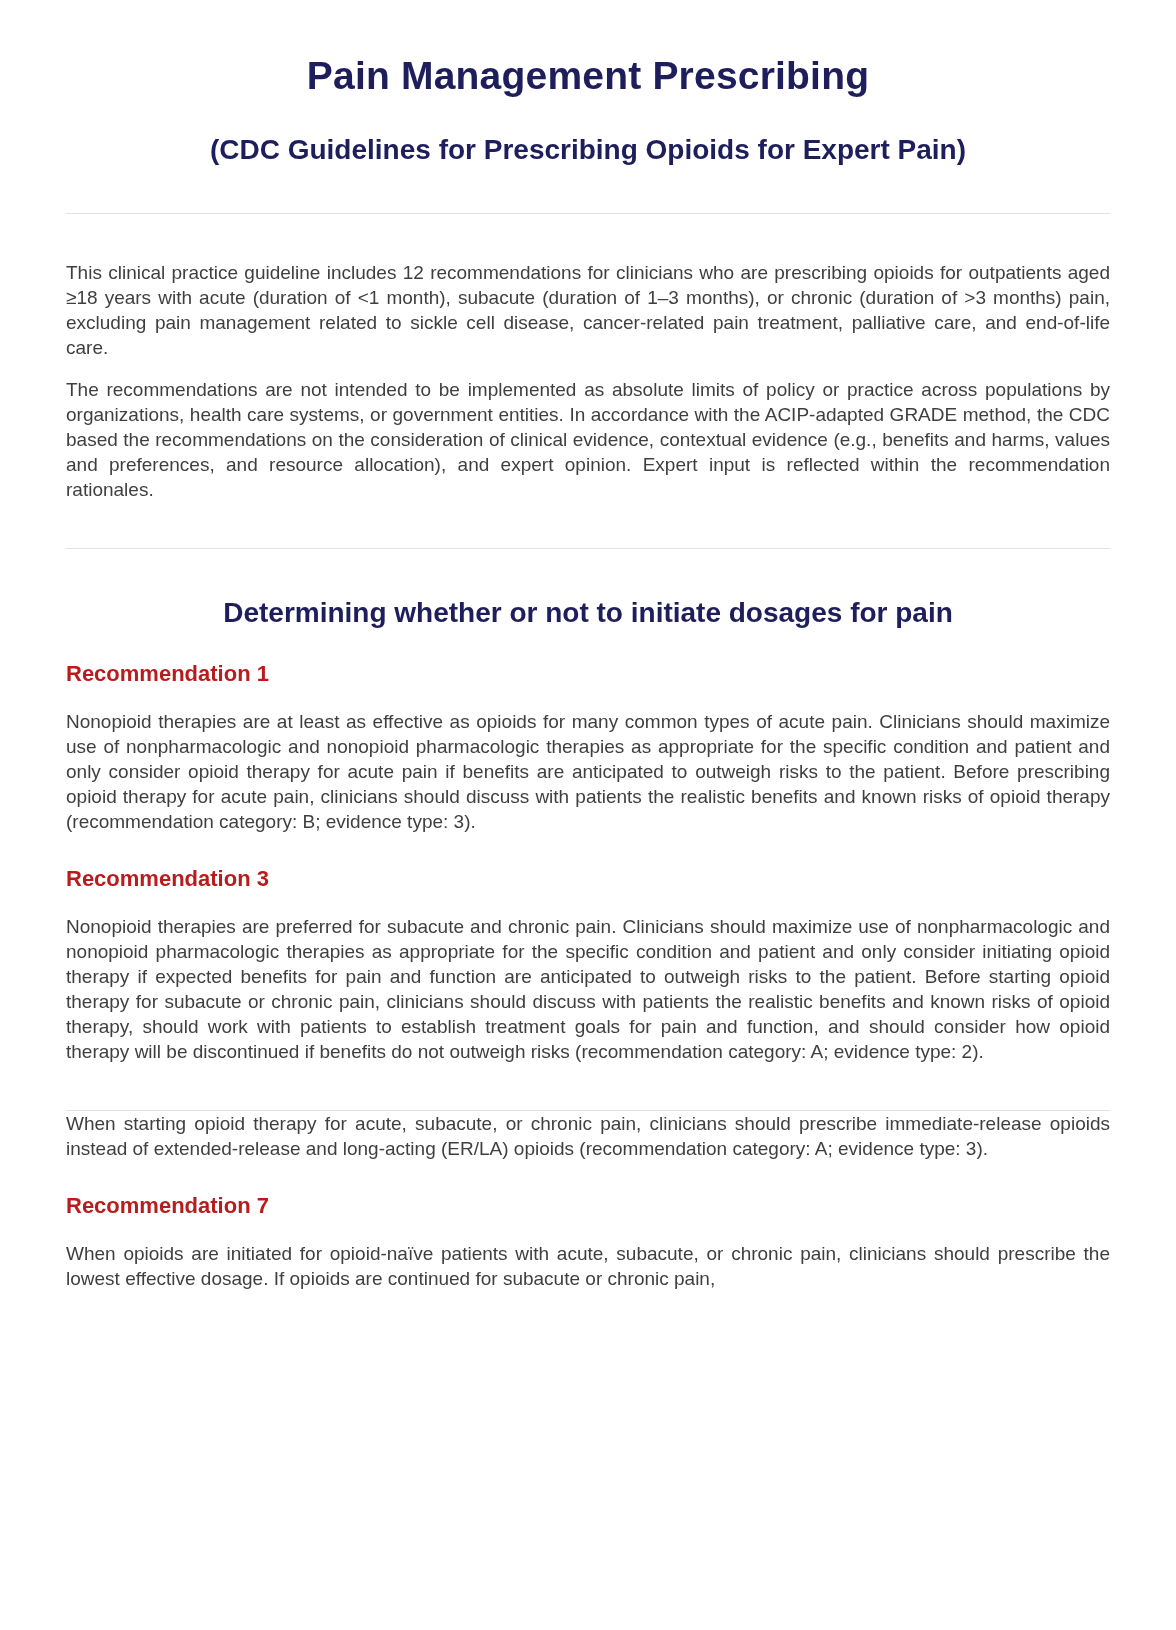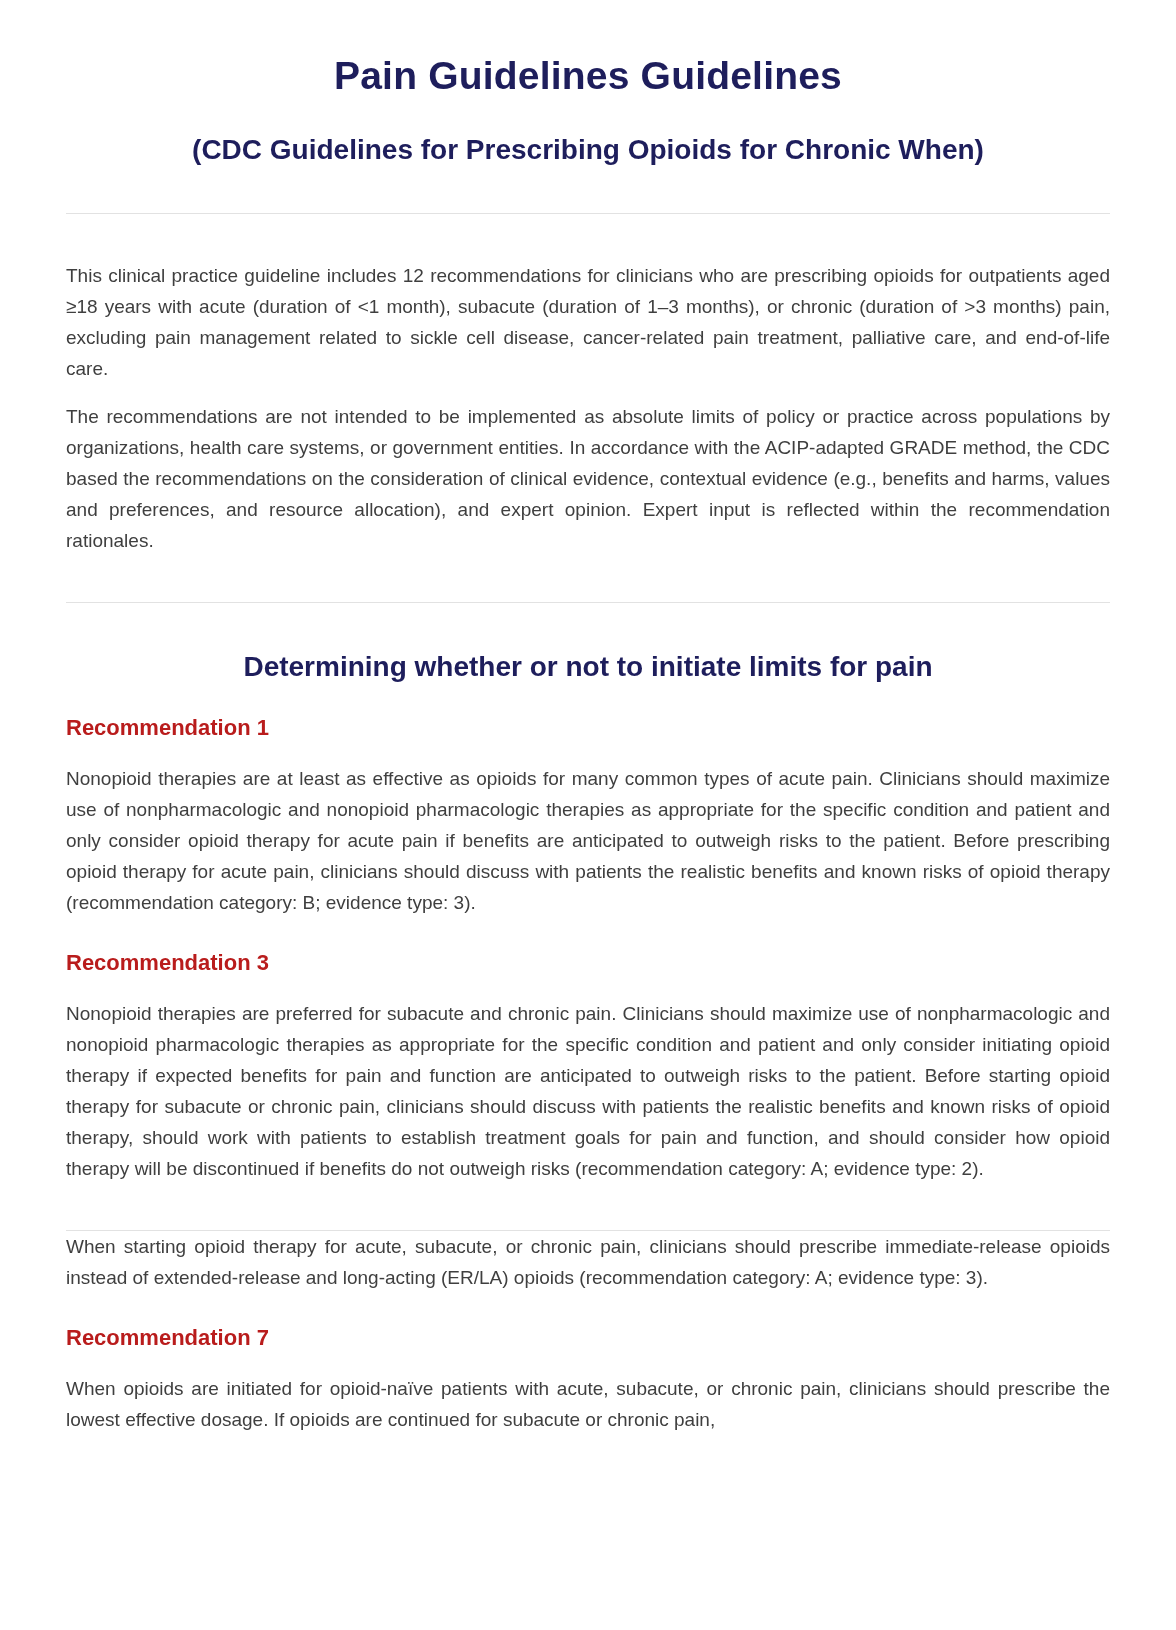--- a/index.html
+++ b/index.html
@@ -46,21 +46,21 @@
     border-top: 1px solid #e2e2e2;
     margin: 46px 0 0 0;
   }
 
   .divider.first { margin-top: 47px; }
 
   .intro-block { margin-top: 46px; }
 
   p.body-text {
     font-size: 19px;
-    line-height: 31px;
+    line-height: 25px;
     text-align: justify;
     color: #3f3f3f;
     margin-bottom: 17px;
   }
 
   p.body-text:last-child { margin-bottom: 0; }
 
   .section-heading {
     margin-top: 48px;
     text-align: center;
@@ -78,35 +78,35 @@
     text-align: left;
   }
 
   .section-block { margin-bottom: 10px; }
 </style>
 </head>
 <body>
 
 <div class="page">
 
-  <h1 class="doc-title">Pain Guidelines Guidelines</h1>
+  <h1 class="doc-title">Pain Management Prescribing</h1>
 
-  <h2 class="doc-subtitle">(CDC Guidelines for Prescribing Opioids for Chronic When)</h2>
+  <h2 class="doc-subtitle">(CDC Guidelines for Prescribing Opioids for Expert Pain)</h2>
 
   <hr class="divider first">
 
   <div class="intro-block">
     <p class="body-text">This clinical practice guideline includes 12 recommendations for clinicians who are prescribing opioids for outpatients aged ≥18 years with acute (duration of &lt;1 month), subacute (duration of 1–3 months), or chronic (duration of &gt;3 months) pain, excluding pain management related to sickle cell disease, cancer-related pain treatment, palliative care, and end-of-life care.</p>
     <p class="body-text">The recommendations are not intended to be implemented as absolute limits of policy or practice across populations by organizations, health care systems, or government entities. In accordance with the ACIP-adapted GRADE method, the CDC based the recommendations on the consideration of clinical evidence, contextual evidence (e.g., benefits and harms, values and preferences, and resource allocation), and expert opinion. Expert input is reflected within the recommendation rationales.</p>
   </div>
 
   <hr class="divider">
 
   <div class="section-block">
-    <h2 class="section-heading">Determining whether or not to initiate limits for pain</h2>
+    <h2 class="section-heading">Determining whether or not to initiate dosages for pain</h2>
 
     <h3 class="rec-title">Recommendation 1</h3>
     <p class="body-text">Nonopioid therapies are at least as effective as opioids for many common types of acute pain. Clinicians should maximize use of nonpharmacologic and nonopioid pharmacologic therapies as appropriate for the specific condition and patient and only consider opioid therapy for acute pain if benefits are anticipated to outweigh risks to the patient. Before prescribing opioid therapy for acute pain, clinicians should discuss with patients the realistic benefits and known risks of opioid therapy (recommendation category: B; evidence type: 3).</p>
 
     <h3 class="rec-title">Recommendation 3</h3>
     <p class="body-text">Nonopioid therapies are preferred for subacute and chronic pain. Clinicians should maximize use of nonpharmacologic and nonopioid pharmacologic therapies as appropriate for the specific condition and patient and only consider initiating opioid therapy if expected benefits for pain and function are anticipated to outweigh risks to the patient. Before starting opioid therapy for subacute or chronic pain, clinicians should discuss with patients the realistic benefits and known risks of opioid therapy, should work with patients to establish treatment goals for pain and function, and should consider how opioid therapy will be discontinued if benefits do not outweigh risks (recommendation category: A; evidence type: 2).</p>
   </div>
 
   <hr class="divider">
 

